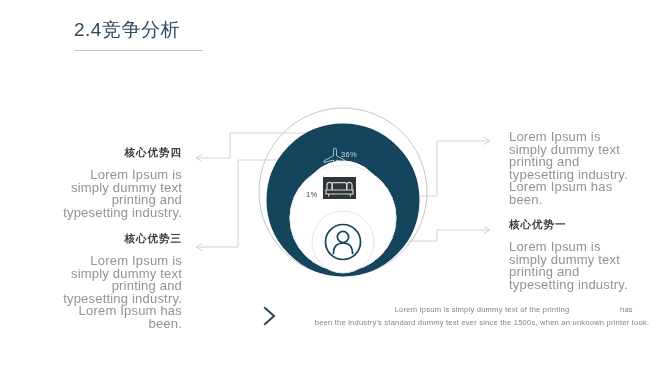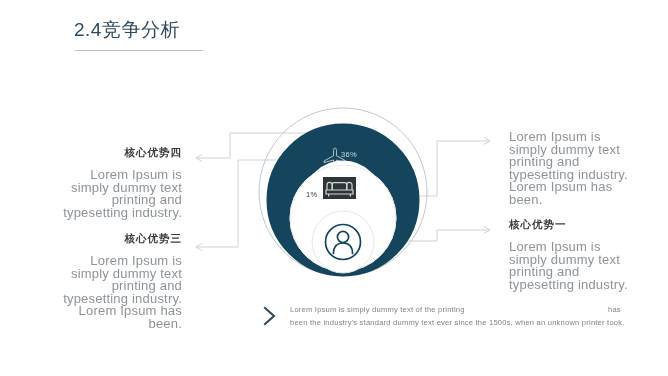--- a/index.html
+++ b/index.html
@@ -111,25 +111,26 @@
     left: 262px;
     top: 303px;
     width: 400px;
   }
   .caption .chev {
     position: absolute;
     left: 0; top: 2px;
     width: 16px; height: 22px;
   }
   .caption .lines {
-    margin-left: 28px;
+    margin-left: 40px;
     font-size: 7.6px;
     line-height: 13px;
     color: #7d858b;
     letter-spacing: 0.2px;
+    text-align: center;
   }
   .caption .line-1 { position: relative; white-space: nowrap; }
   .caption .line-1 .tail {
     position: absolute;
     left: 318px;
     top: 0;
   }
 </style>
 </head>
 <body>

